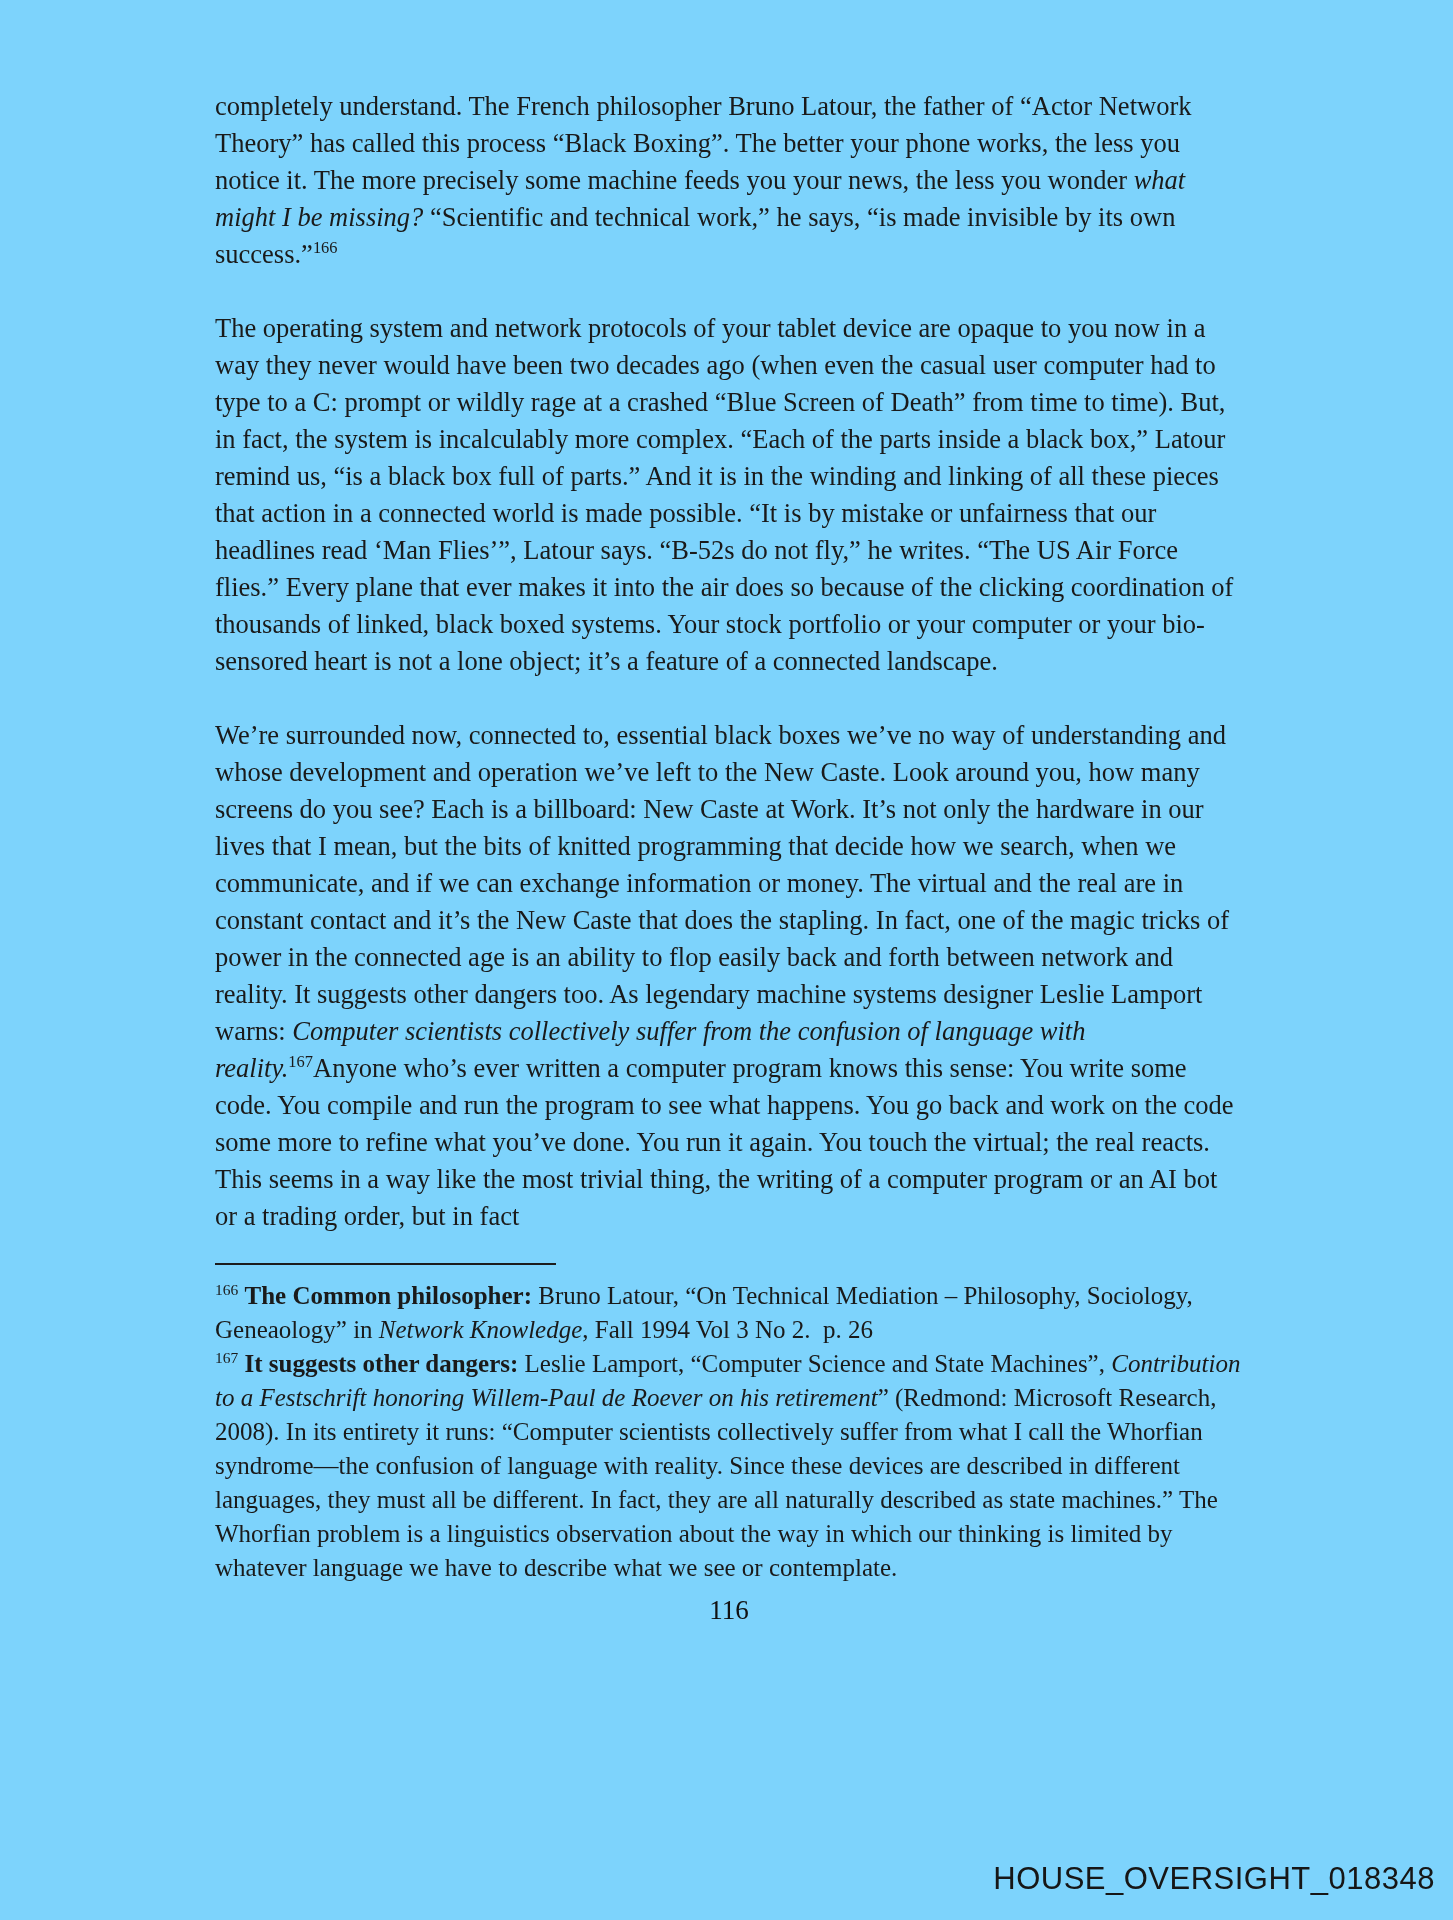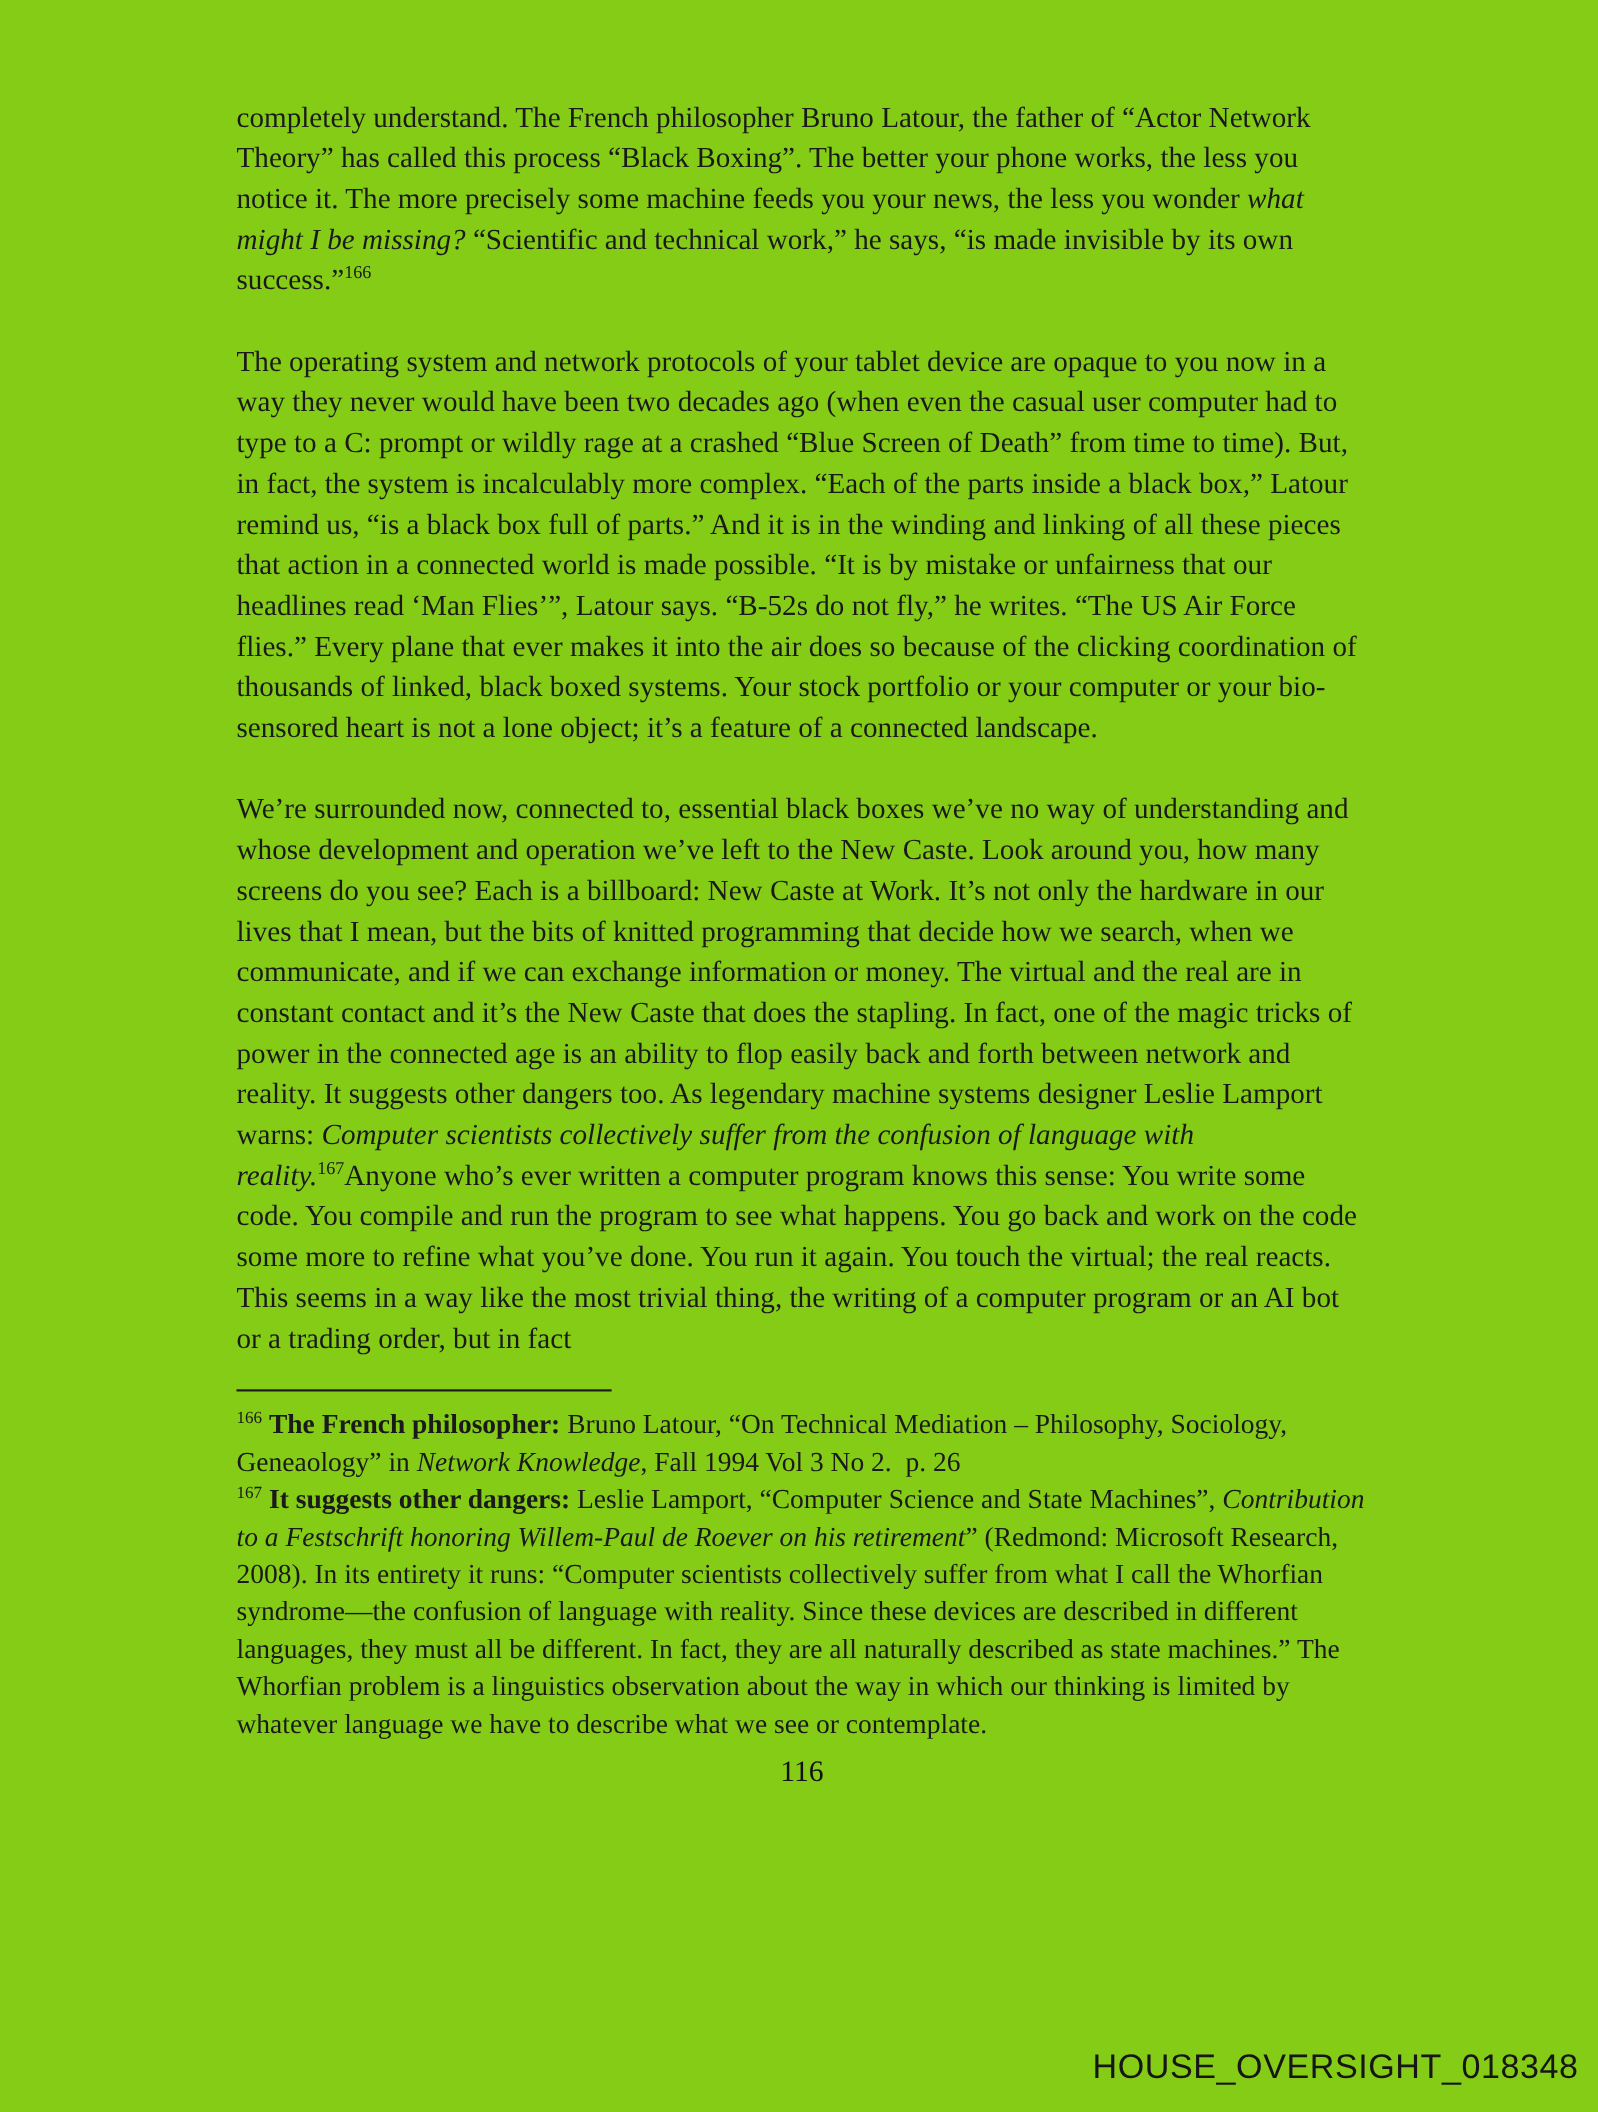--- a/index.html
+++ b/index.html
@@ -1,21 +1,21 @@
 <!DOCTYPE html>
 <html><head>
 <meta charset="utf-8">
 <style>
   * { margin: 0; padding: 0; box-sizing: border-box; }
   html, body { background: #ffffff; }
   .page {
     position: relative;
     width: 1453px;
     height: 1920px;
-    background: #84cc16;
+    background: #7dd3fc;
     overflow: hidden;
     font-family: "Liberation Serif", serif;
     color: #1a1a1a;
   }
   .text-column {
     position: absolute;
     left: 215px;
     top: 88px;
     width: 1028px;
   }
@@ -63,19 +63,19 @@
 
 <div class="page">
   <div class="text-column">
     <div class="body-paragraphs">
         <p><span>completely understand. The French philosopher Bruno Latour, the father of “Actor Network Theory” has called this process “Black Boxing”. The better your phone works, the less you notice it. The more precisely some machine feeds you your news, the less you wonder </span><span class="it">what might I be missing?</span><span> “Scientific and technical work,” he says, “is made invisible by its own success.”</span><sup>166</sup></p>
         <p><span>The operating system and network protocols of your tablet device are opaque to you now in a way they never would have been two decades ago (when even the casual user computer had to type to a C: prompt or wildly rage at a crashed “Blue Screen of Death” from time to time). But, in fact, the system is incalculably more complex. “Each of the parts inside a black box,” Latour remind us, “is a black box full of parts.” And it is in the winding and linking of all these pieces that action in a connected world is made possible. “It is by mistake or unfairness that our headlines read ‘Man Flies’”, Latour says. “B-52s do not fly,” he writes. “The US Air Force flies.” Every plane that ever makes it into the air does so because of the clicking coordination of thousands of linked, black boxed systems. Your stock portfolio or your computer or your bio-sensored heart is not a lone object; it’s a feature of a connected landscape.</span></p>
         <p><span>We’re surrounded now, connected to, essential black boxes we’ve no way of understanding and whose development and operation we’ve left to the New Caste. Look around you, how many screens do you see? Each is a billboard: New Caste at Work. It’s not only the hardware in our lives that I mean, but the bits of knitted programming that decide how we search, when we communicate, and if we can exchange information or money. The virtual and the real are in constant contact and it’s the New Caste that does the stapling. In fact, one of the magic tricks of power in the connected age is an ability to flop easily back and forth between network and reality. It suggests other dangers too. As legendary machine systems designer Leslie Lamport warns: </span><span class="it">Computer scientists collectively suffer from the confusion of language with reality.</span><sup>167</sup><span>Anyone who’s ever written a computer program knows this sense: You write some code. You compile and run the program to see what happens. You go back and work on the code some more to refine what you’ve done. You run it again. You touch the virtual; the real reacts. This seems in a way like the most trivial thing, the writing of a computer program or an AI bot or a trading order, but in fact</span></p>
       </div>
     <div class="footnote-rule"></div>
     <div class="footnotes">
-        <p><sup>166</sup><span> </span><span class="bd">The French philosopher:</span><span> Bruno Latour, “On Technical Mediation – Philosophy, Sociology, Geneaology” in </span><span class="it">Network Knowledge</span><span>, Fall 1994 Vol 3 No 2.  p. 26</span></p>
+        <p><sup>166</sup><span> </span><span class="bd">The Common philosopher:</span><span> Bruno Latour, “On Technical Mediation – Philosophy, Sociology, Geneaology” in </span><span class="it">Network Knowledge</span><span>, Fall 1994 Vol 3 No 2.  p. 26</span></p>
         <p><sup>167</sup><span> </span><span class="bd">It suggests other dangers:</span><span> Leslie Lamport, “Computer Science and State Machines”, </span><span class="it">Contribution to a Festschrift honoring Willem-Paul de Roever on his retirement</span><span>” (Redmond: Microsoft Research, 2008). In its entirety it runs: “Computer scientists collectively suffer from what I call the Whorfian syndrome—the confusion of language with reality. Since these devices are described in different languages, they must all be different. In fact, they are all naturally described as state machines.” The Whorfian problem is a linguistics observation about the way in which our thinking is limited by whatever language we have to describe what we see or contemplate.</span></p>
       </div>
     <div class="page-number">116</div>
   </div>
   <div class="bates-stamp">HOUSE_OVERSIGHT_018348</div>
 </div>
 
 </body></html>

